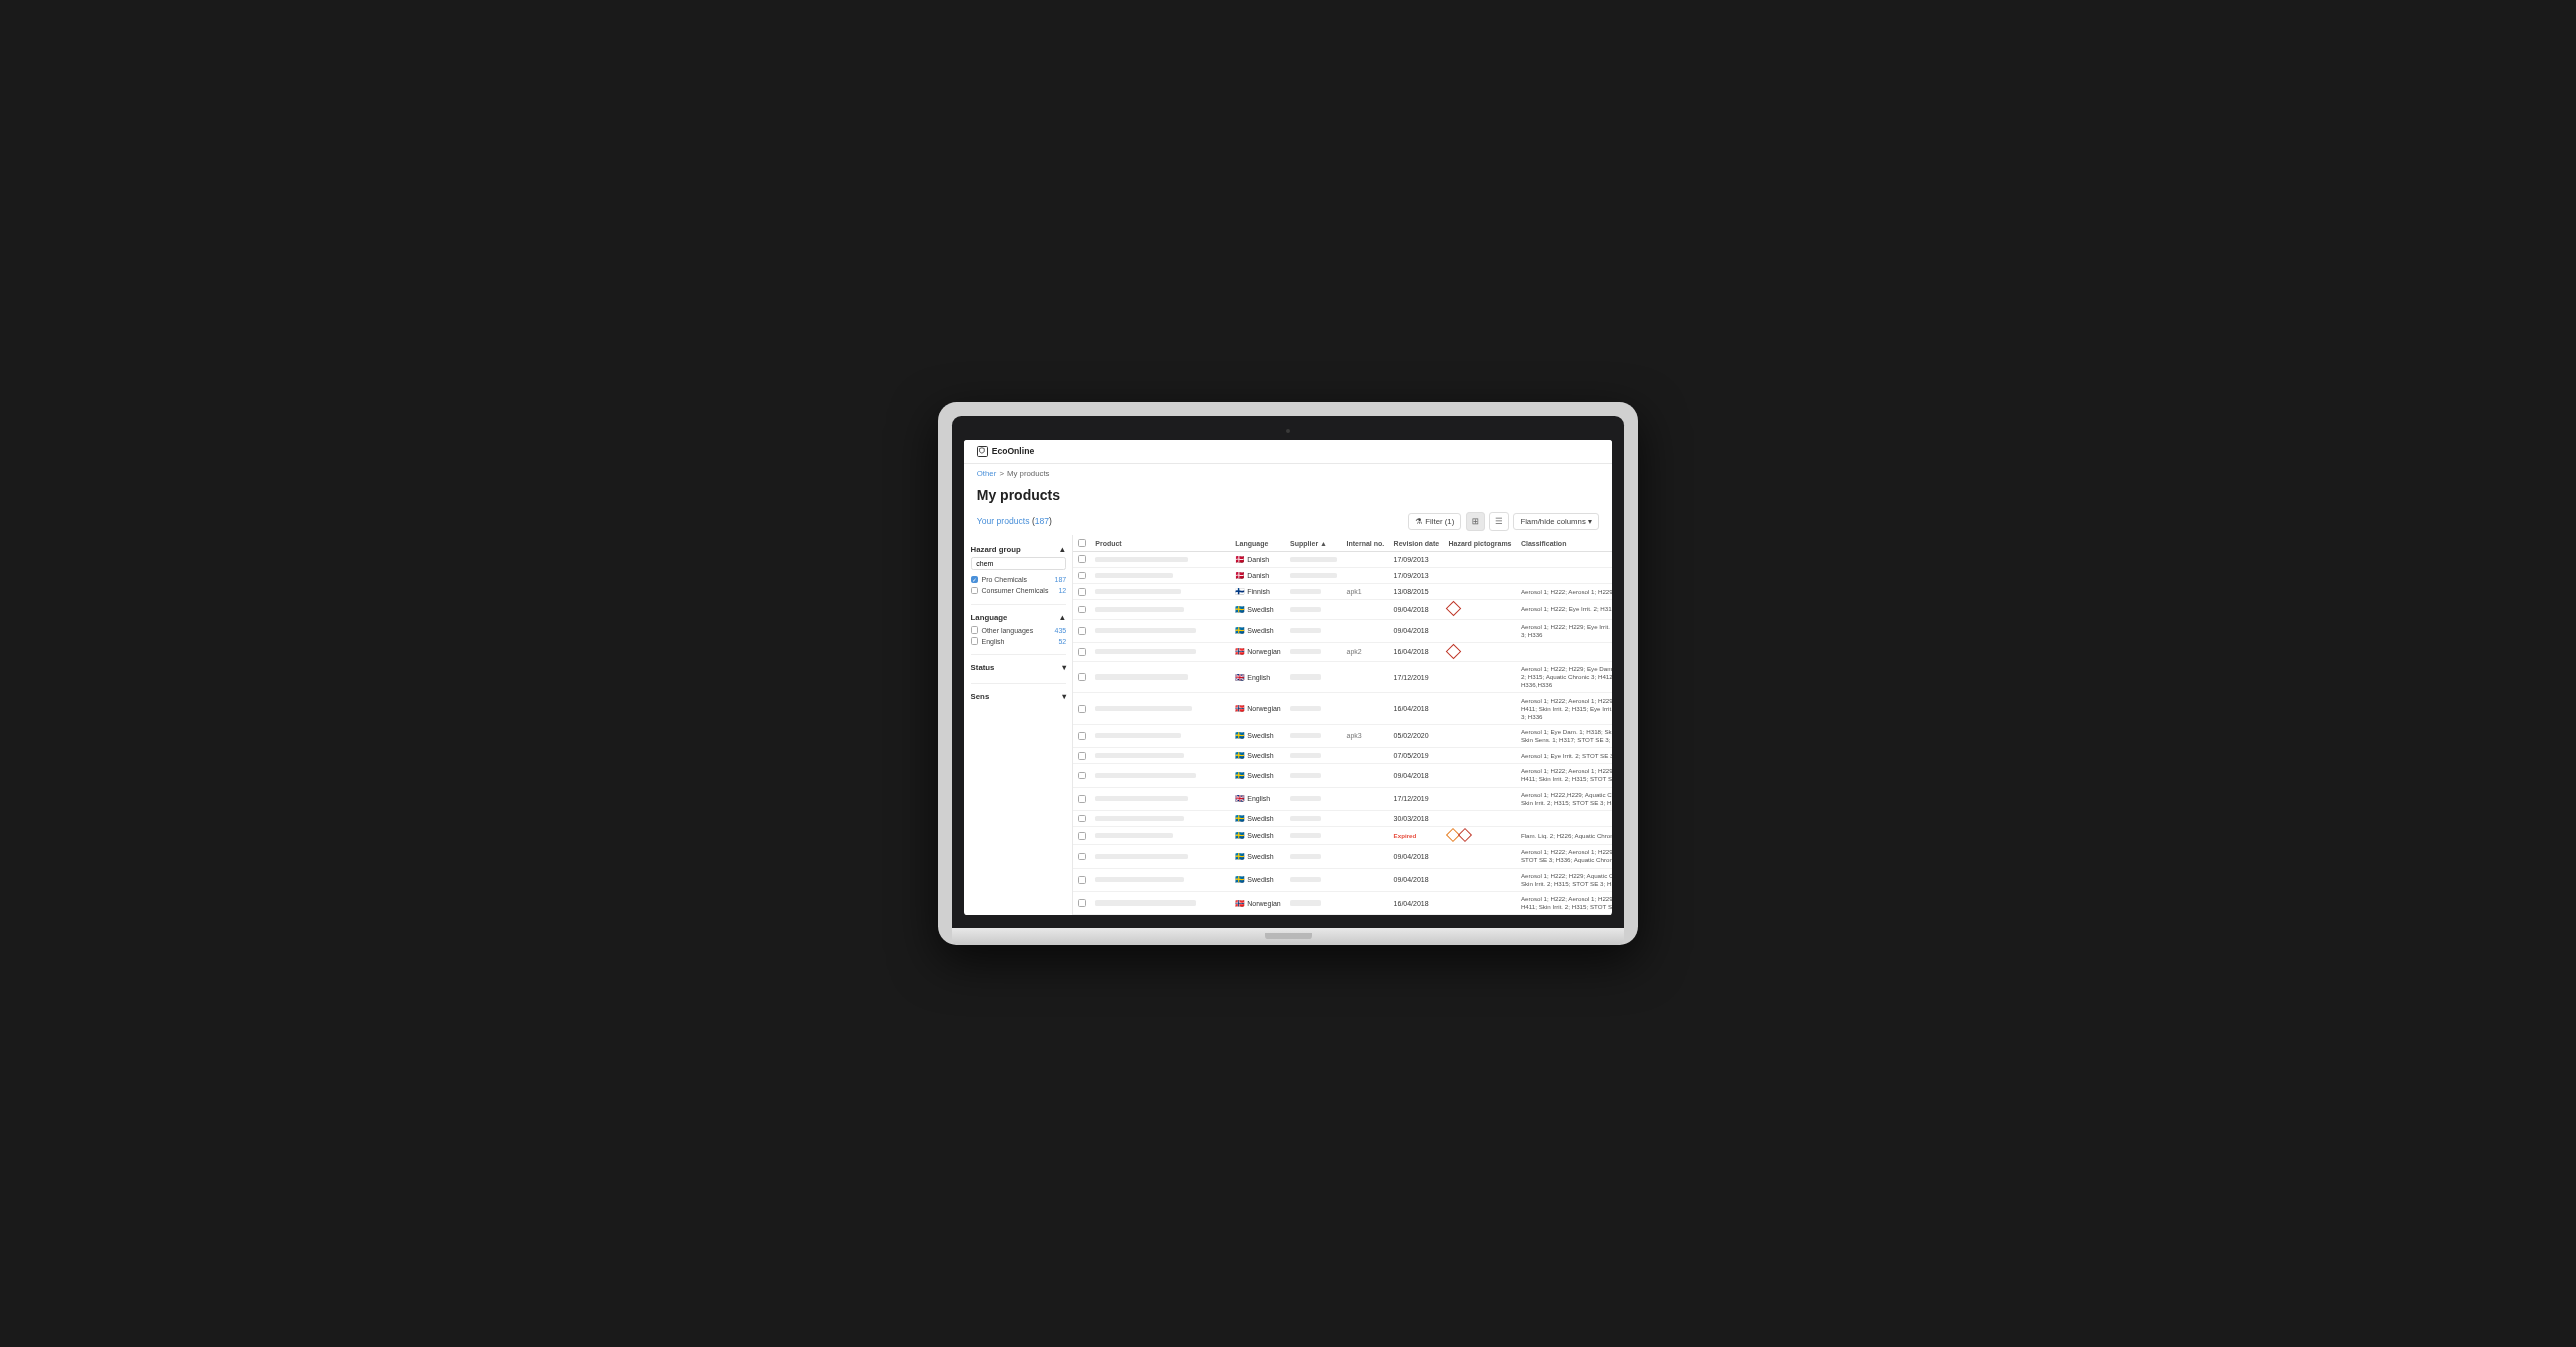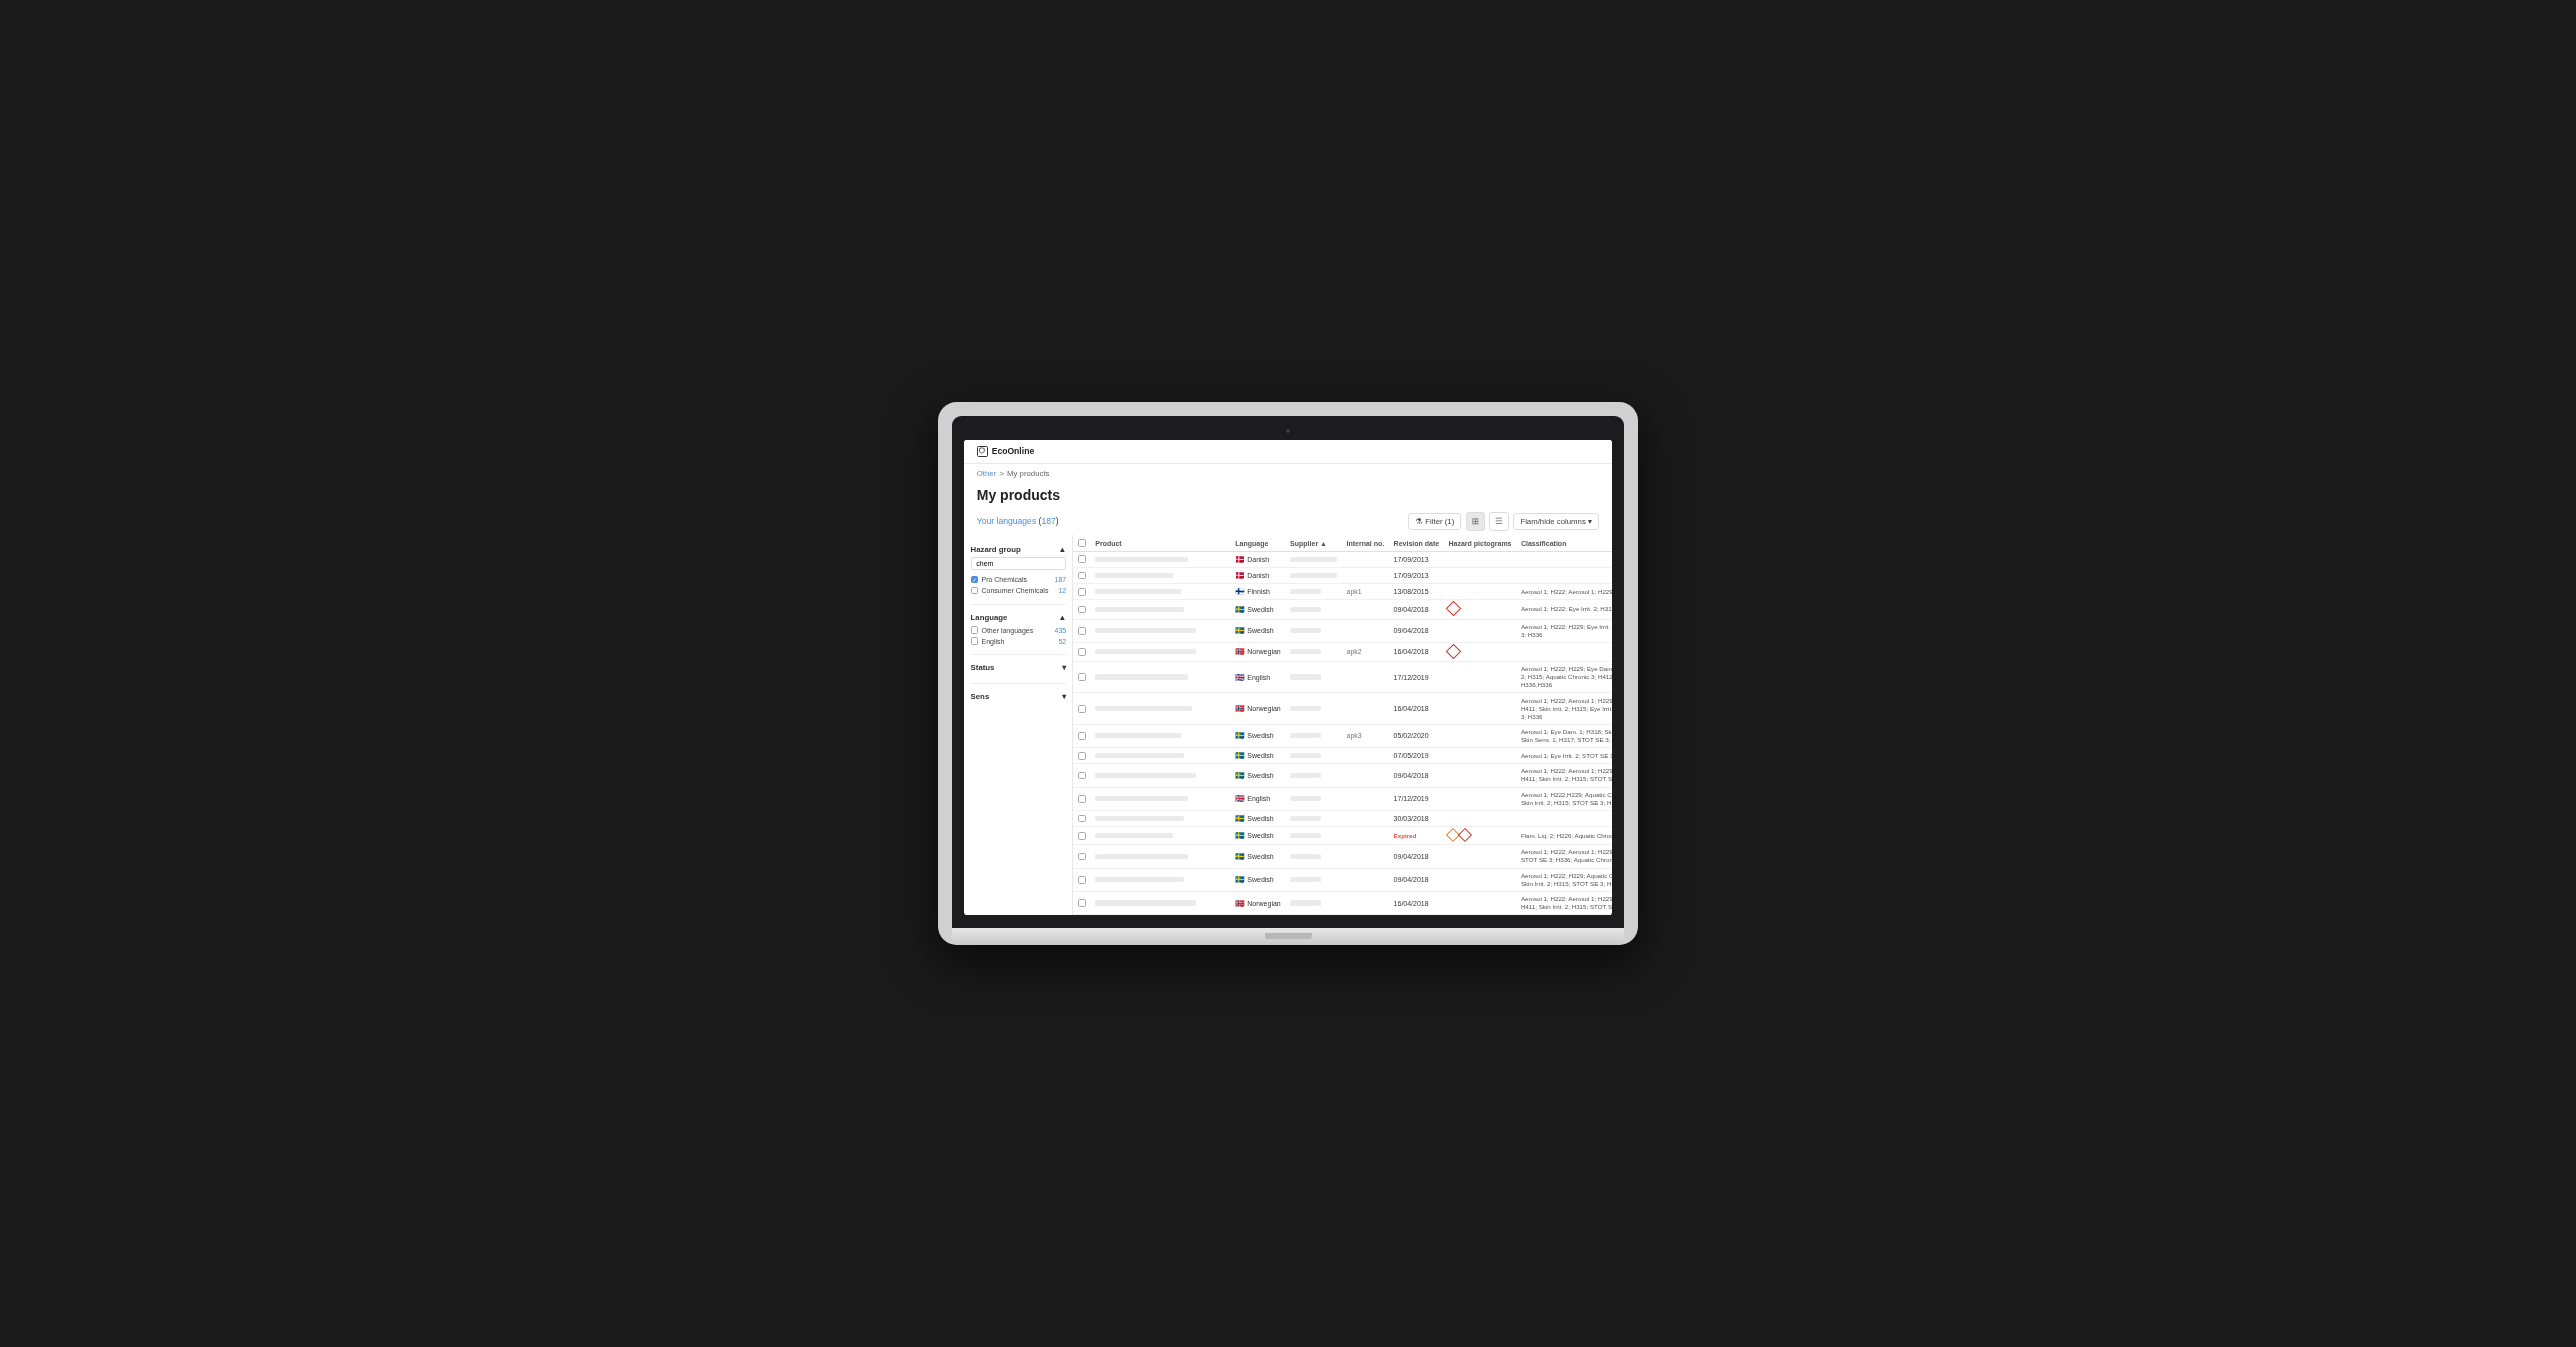--- a/index.html
+++ b/index.html
@@ -308,21 +308,21 @@
         <div class="breadcrumb">
           <a>Other</a>
           <span>&gt;</span>
           <span>My products</span>
         </div>
 
         <div class="page-title">My products</div>
 
         <div class="toolbar">
           <div class="products-count">
-            <span>Your languages</span> (<span style="color:#4a90d9">187</span>)
+            <span>Your products</span> (<span style="color:#4a90d9">187</span>)
           </div>
           <div class="toolbar-right">
             <button class="btn-filter">
               <span>⚗</span>
               <span>Filter (1)</span>
             </button>
             <button class="btn-icon active">
               <span>⊞</span>
             </button>
             <button class="btn-icon">

